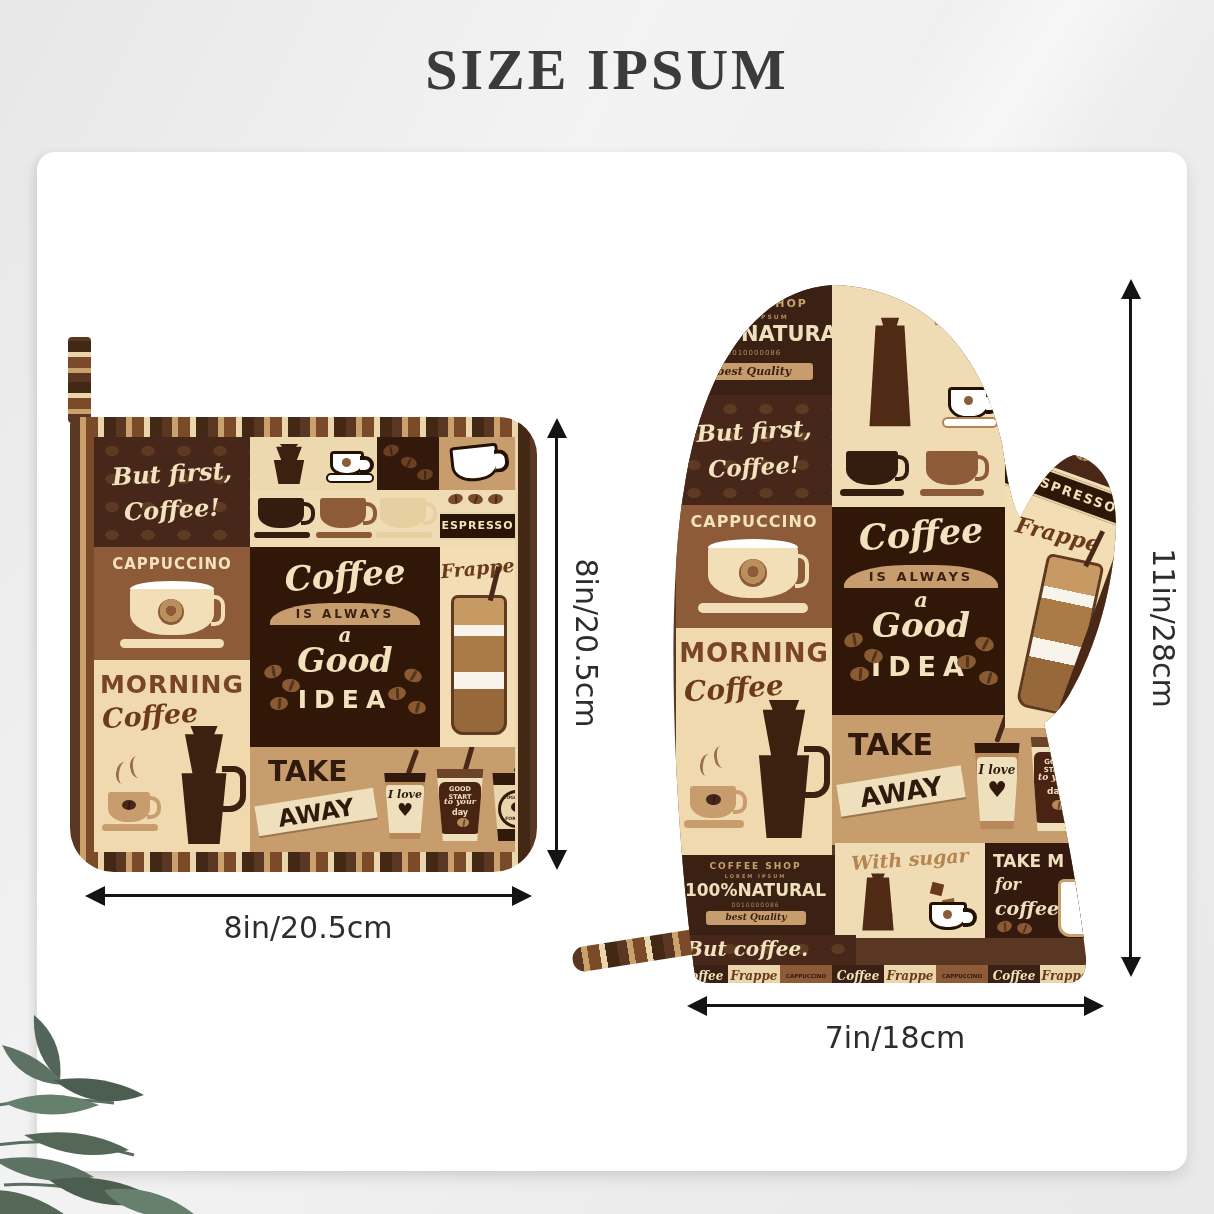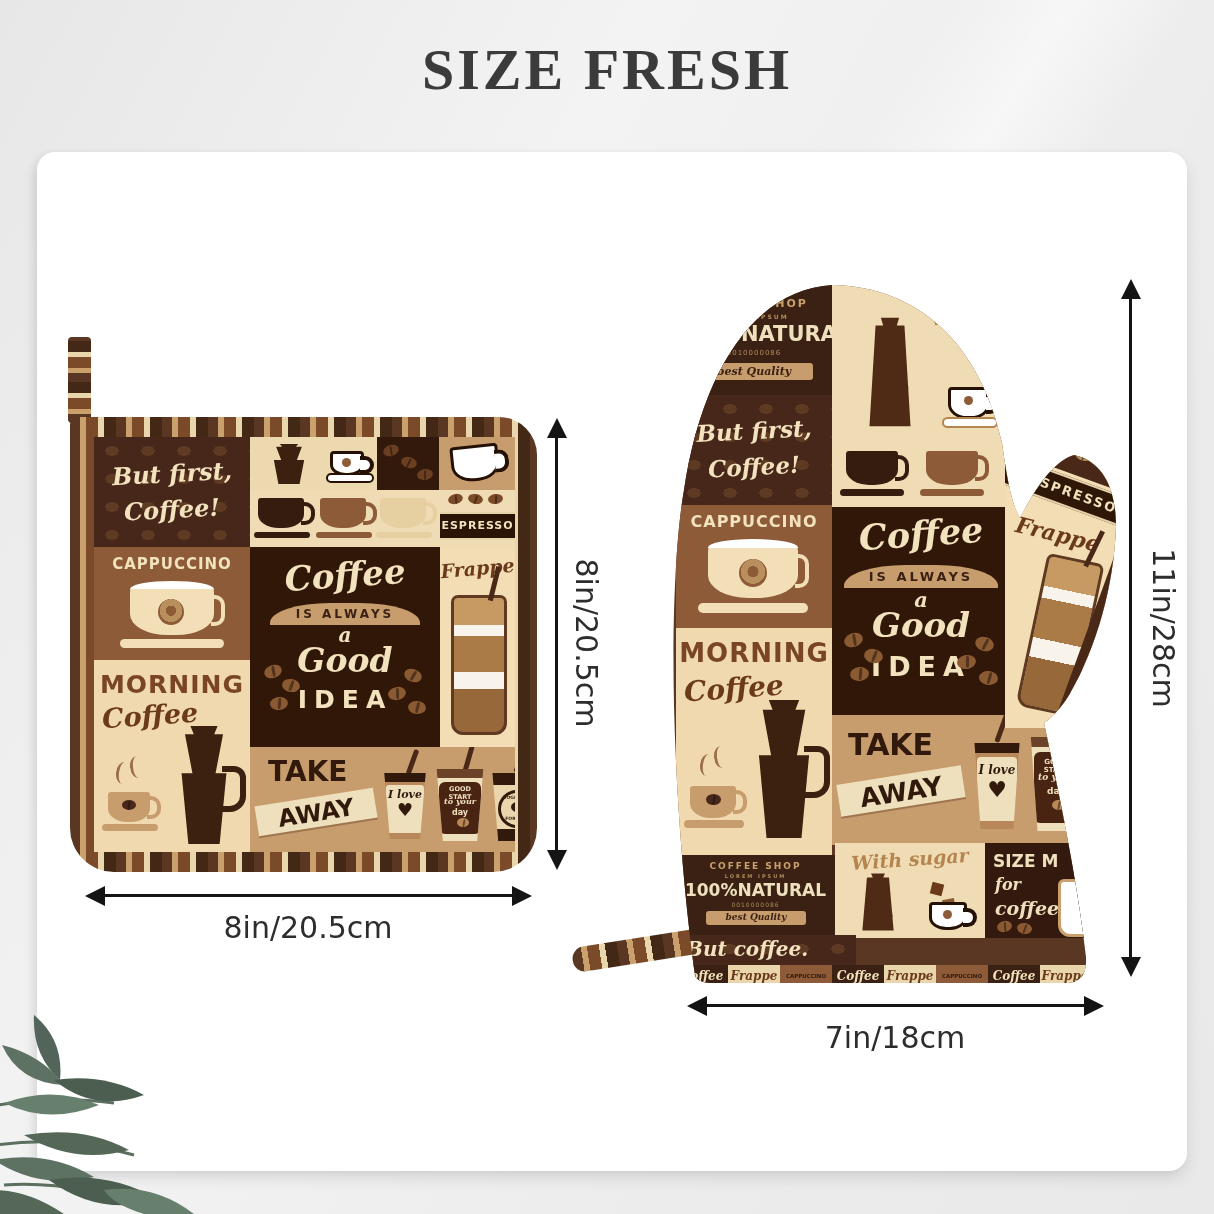--- a/index.html
+++ b/index.html
@@ -76,21 +76,21 @@
   .dimline{position:absolute;background:#141414;}
   .ah{position:absolute;width:0;height:0;border-style:solid;}
   .dimlabel{position:absolute;font-size:30px;color:#2d2d2d;font-family:"DejaVu Sans",sans-serif;}
 </style>
 </head>
 <body>
 
 <div class="page">
   <div class="streak"></div>
 
-  <div class="title">SIZE FRESH</div>
+  <div class="title">SIZE IPSUM</div>
   <div class="card"></div>
 
   <div class="ph-loop stripeV"></div>
   <div class="ph">
 
     <div class="panel beanbg" style="left:24px;top:20px;width:156px;height:110px;">
       <div class="ctr script cream" style="top:22px;font-size:24px;transform:rotate(-3deg);">But first,</div>
       <div class="ctr script cream" style="top:58px;font-size:24px;transform:rotate(-3deg);">Coffee!</div>
     </div>
 
@@ -336,21 +336,21 @@
       <div class="ctr script" style="top:5px;font-size:19px;color:#b5854f;transform:rotate(-4deg);">With sugar</div>
       <div class="tallpot" style="left:14px;top:26px;width:58px;height:66px;"></div>
       <div style="position:absolute;right:42px;top:40px;width:12px;height:12px;background:#6b3a1c;transform:rotate(14deg);"></div>
       <div style="position:absolute;right:30px;top:56px;width:12px;height:12px;background:#8a5a33;transform:rotate(-10deg);"></div>
       <div class="whitecup" style="right:18px;bottom:8px;width:32px;height:22px;">
           <div class="flower" style="left:11px;top:5px;"></div>
         </div>
     </div>
 
     <div class="panel" style="left:335px;top:568px;width:105px;height:95px;background:#33190e;">
-      <div class="caps" style="position:absolute;left:8px;top:8px;font-size:17px;color:#efe0bd;white-space:nowrap;">SIZE M</div>
+      <div class="caps" style="position:absolute;left:8px;top:8px;font-size:17px;color:#efe0bd;white-space:nowrap;">TAKE M</div>
       <div class="script" style="position:absolute;left:10px;top:32px;font-size:16px;color:#efe0bd;">for</div>
       <div class="script" style="position:absolute;left:10px;top:54px;font-size:19px;color:#efe0bd;">coffee</div>
       <div style="position:absolute;right:-12px;top:36px;width:38px;height:52px;background:#fff;border-radius:6px 6px 12px 12px;border:3px solid #caa16d;"></div>
       <span class="bean" style="left:12px;bottom:6px;width:15px;height:11px;background:#8a5a33;transform:rotate(-14deg);"></span>
       <span class="bean" style="left:32px;bottom:4px;width:15px;height:11px;background:#8a5a33;transform:rotate(10deg);"></span>
     </div>
 
     <div class="panel beanbg" style="left:26px;top:660px;width:180px;height:32px;">
       <div class="script cream" style="position:absolute;left:10px;top:2px;font-size:20px;">But coffee.</div>
     </div>

